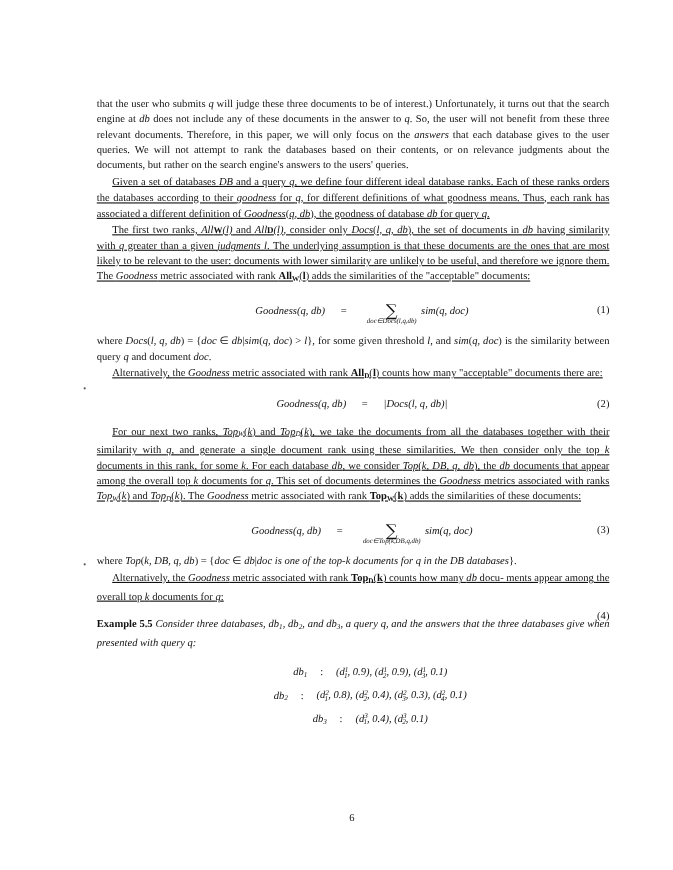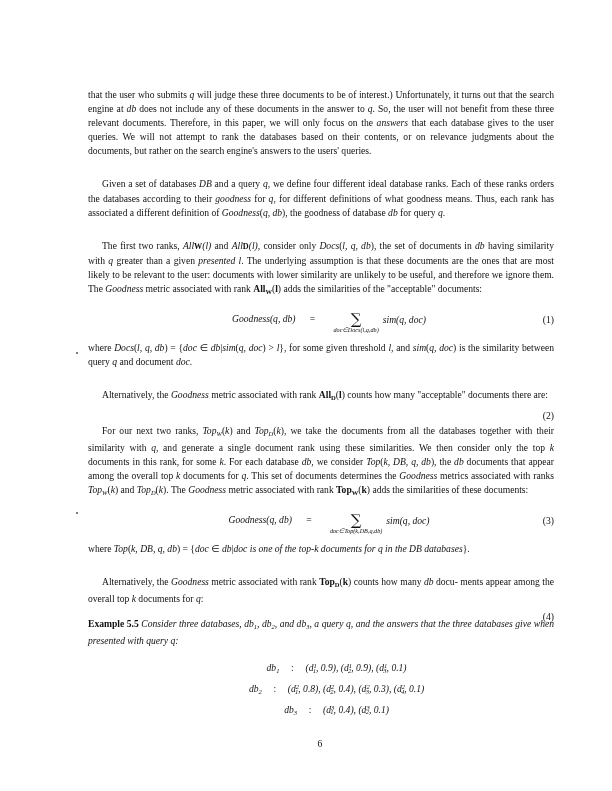--- a/index.html
+++ b/index.html
@@ -39,21 +39,22 @@
     font-size: 9.6px;
     line-height: 14.1px;
     text-align: justify;
   }
   p {
     margin: 0 0 0 0;
     text-indent: 0;
   }
   p.indent {
     text-indent: 14px;
-    margin-top: 19px;
+    margin-top: 1px;
+    text-decoration: underline;
   }
   p.tight {
     margin-top: 0;
   }
   .eq-block {
     margin: 11px 0 11px 0;
     position: relative;
     width: 100%;
     text-align: center;
     font-style: italic;
@@ -184,21 +185,21 @@
 
     <p class="indent">
       Given a set of databases <span class="it">DB</span> and a query <span class="it">q</span>, we define four different ideal database ranks. Each
       of these ranks orders the databases according to their <span class="it">goodness</span> for <span class="it">q</span>, for different definitions of
       what goodness means. Thus, each rank has associated a different definition of <span class="it">Goodness</span>(<span class="it">q</span>, <span class="it">db</span>),
       the goodness of database <span class="it">db</span> for query <span class="it">q</span>.
     </p>
 
     <p class="indent">
       The first two ranks, <span class="it">All<span class="bf" style="font-size:85%">W</span></span><span class="it">(l)</span> and <span class="it">All<span class="bf" style="font-size:85%">D</span></span><span class="it">(l)</span>, consider only <span class="it">Docs</span>(<span class="it">l, q, db</span>), the set of documents in
-      <span class="it">db</span> having similarity with <span class="it">q</span> greater than a given <span class="it">presented l</span>. The underlying assumption is that
+      <span class="it">db</span> having similarity with <span class="it">q</span> greater than a given <span class="it">judgments l</span>. The underlying assumption is that
       these documents are the ones that are most likely to be relevant to the user: documents with lower
       similarity are unlikely to be useful, and therefore we ignore them. The <span class="it">Goodness</span> metric associated
       with rank <span class="bf">All<sub>W</sub></span>(<span class="bf">l</span>) adds the similarities of the "acceptable" documents:
     </p>
 
     <div class="eq-block">
       <span class="eq-inner">
         <span class="lhs">Goodness(q, db)</span><span class="eqsign">=</span><span class="sum"><span class="sigma">∑</span><span class="sublim">doc∈Docs(l,q,db)</span></span><span class="rhs mid">sim(q, doc)</span>
       </span>
       <span class="eq-num">(1)</span>
@@ -208,20 +209,23 @@
       where <span class="it">Docs</span>(<span class="it">l, q, db</span>) = {<span class="it">doc</span> ∈ <span class="it">db</span>|<span class="it">sim</span>(<span class="it">q, doc</span>) &gt; <span class="it">l</span>}, for some given threshold <span class="it">l</span>, and <span class="it">sim</span>(<span class="it">q, doc</span>) is
       the similarity between query <span class="it">q</span> and document <span class="it">doc</span>.
     </p>
 
     <p class="indent">
       Alternatively, the <span class="it">Goodness</span> metric associated with rank <span class="bf">All<sub>D</sub></span>(<span class="bf">l</span>) counts how many "acceptable"
       documents there are:
     </p>
 
     <div class="eq-block">
+      <span class="eq-inner">
+        <span class="lhs">Goodness(q, db)</span><span class="eqsign">=</span><span class="rhs">|Docs(l, q, db)|</span>
+      </span>
       <span class="eq-num">(2)</span>
     </div>
 
     <p class="indent">
       For our next two ranks, <span class="it">Top<sub class="it">W</sub></span>(<span class="it">k</span>) and <span class="it">Top<sub class="it">D</sub></span>(<span class="it">k</span>), we take the documents from all the databases
       together with their similarity with <span class="it">q</span>, and generate a single document rank using these similarities.
       We then consider only the top <span class="it">k</span> documents in this rank, for some <span class="it">k</span>. For each database <span class="it">db</span>,
       we consider <span class="it">Top</span>(<span class="it">k, DB, q, db</span>), the <span class="it">db</span> documents that appear among the overall top <span class="it">k</span> documents
       for <span class="it">q</span>. This set of documents determines the <span class="it">Goodness</span> metrics associated with ranks <span class="it">Top<sub class="it">W</sub></span>(<span class="it">k</span>)
       and <span class="it">Top<sub class="it">D</sub></span>(<span class="it">k</span>). The <span class="it">Goodness</span> metric associated with rank <span class="bf">Top<sub>W</sub></span>(<span class="bf">k</span>) adds the similarities of these

